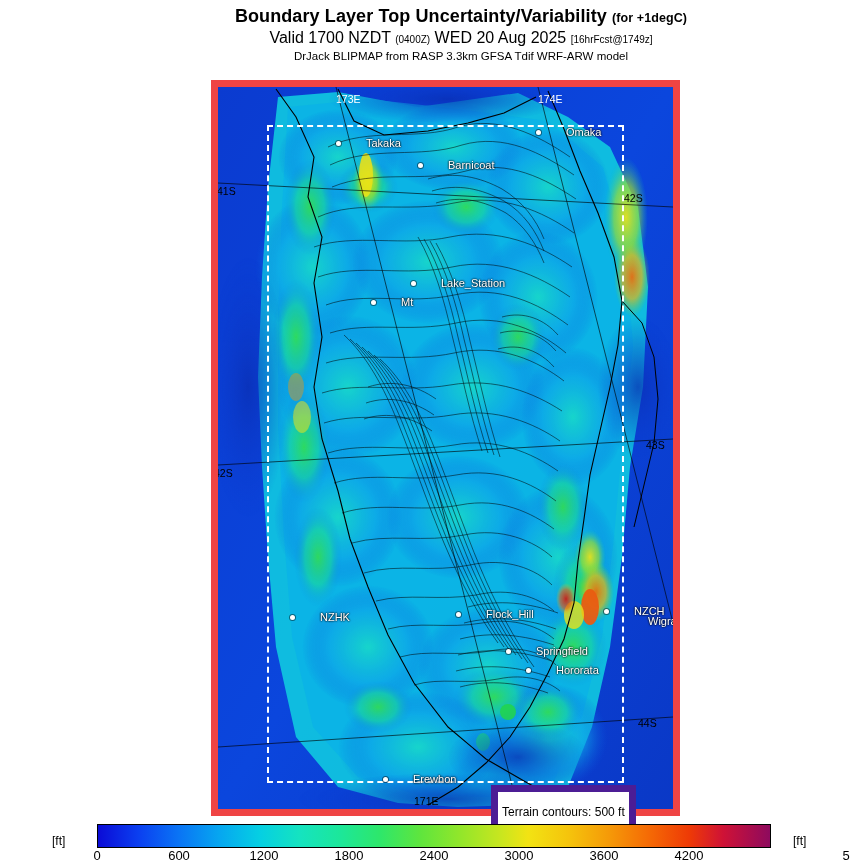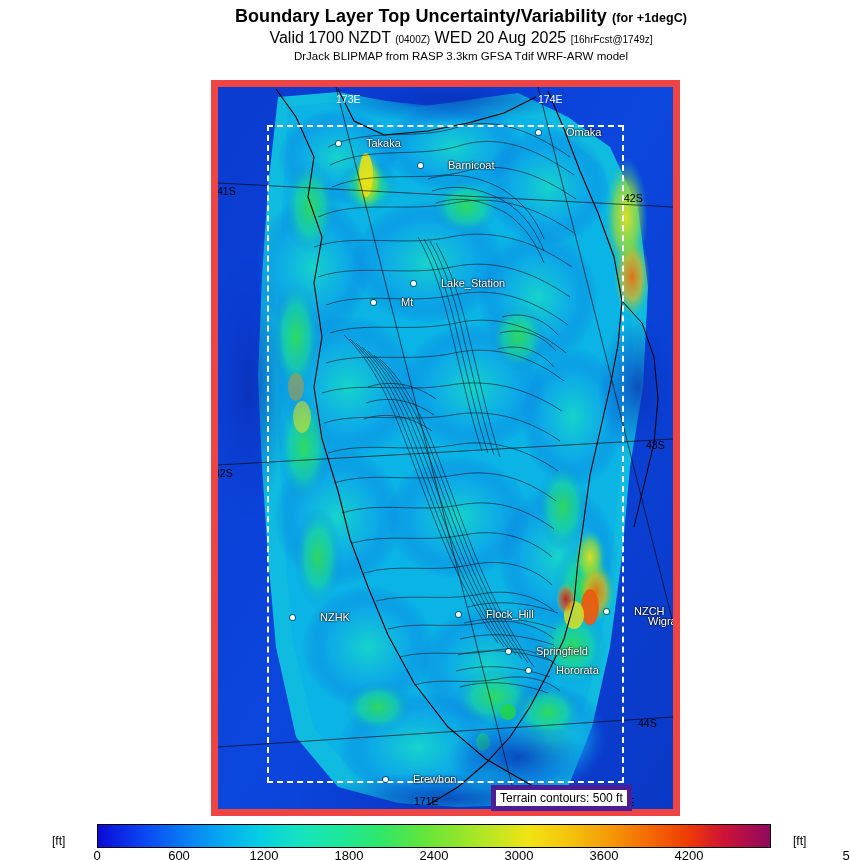--- a/index.html
+++ b/index.html
@@ -41,22 +41,22 @@
   .maplbl.w{color:#ffffff;}
 
   
   .city{position:absolute;display:flex;align-items:center;}
   .city .dot{width:5px;height:5px;border-radius:50%;background:#fff;box-shadow:0 0 0 1px rgba(0,0,0,.45);}
   .city .nm{color:#ffffff;font-size:11px;margin-left:3px;text-shadow:0 0 2px #000,0 0 2px #000;white-space:nowrap;padding-left:22px;}
 
   
   .contour-note{
     position:absolute;left:491px;top:785px;
-    background:#ffffff;border:5px solid #4c1d95;
-    font-size:12px;padding:1px 4px;color:#000;
+    background:#ffffff;border:7px solid #4c1d95;
+    font-size:12px;padding:13px 4px;color:#000;
   }
 
   
   .cbar-wrap{position:absolute;left:0;top:822px;width:850px;height:38px;}
   .cbar-unit{position:absolute;font-size:12px;color:#000;top:12px;}
   .cbar-unit.left{left:52px;}
   .cbar-unit.right{left:793px;}
   .cbar{
     position:absolute;left:97px;top:2px;width:672px;height:22px;
     border:1px solid #000;

